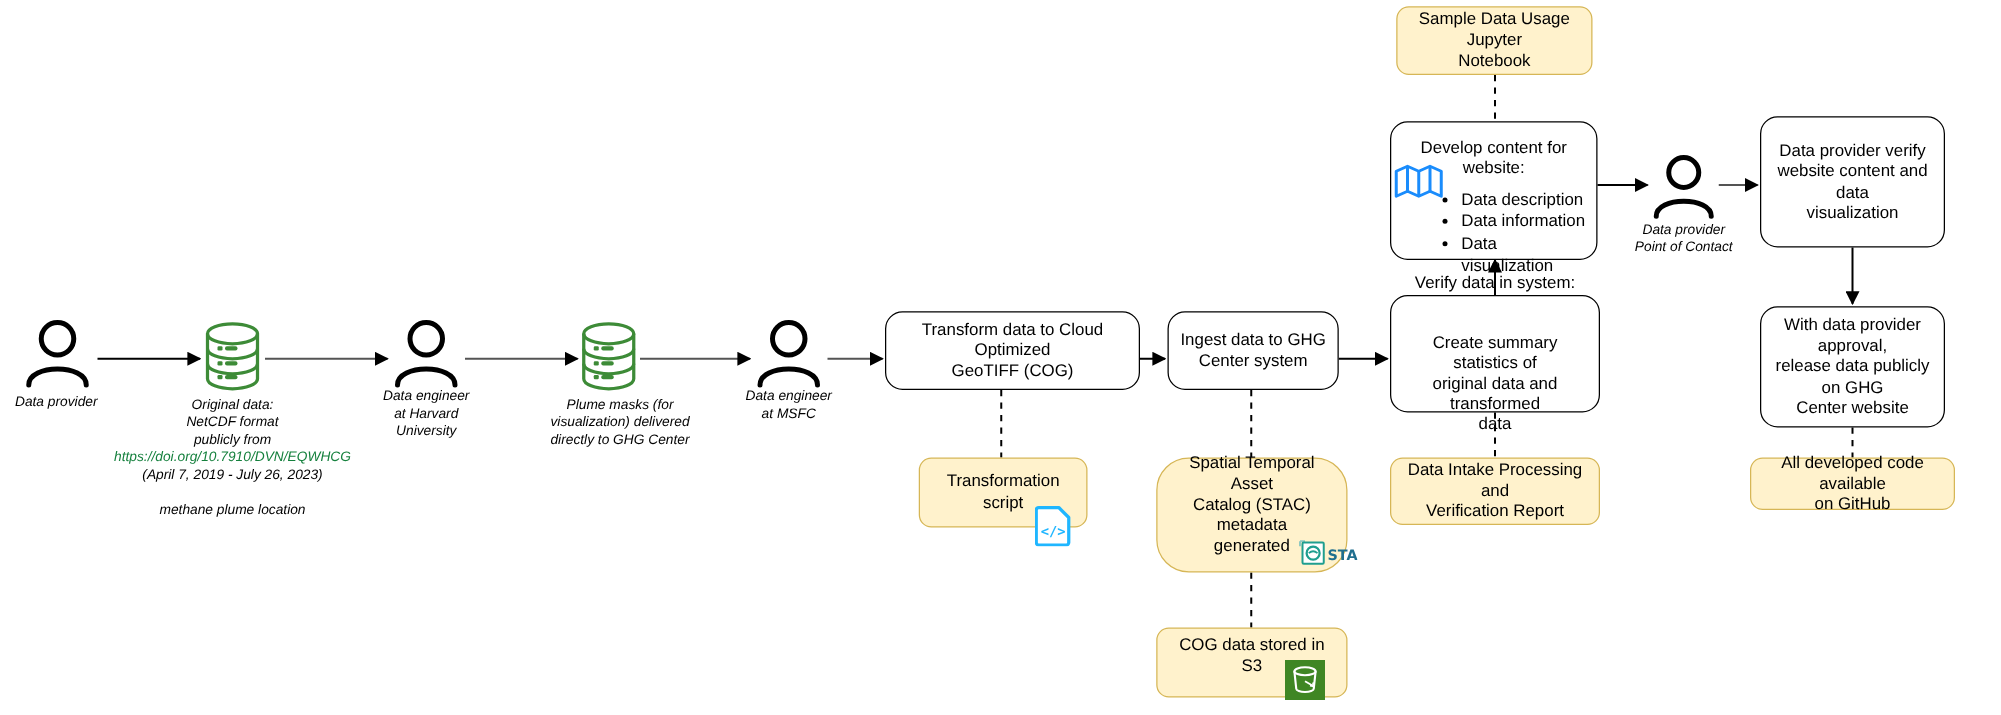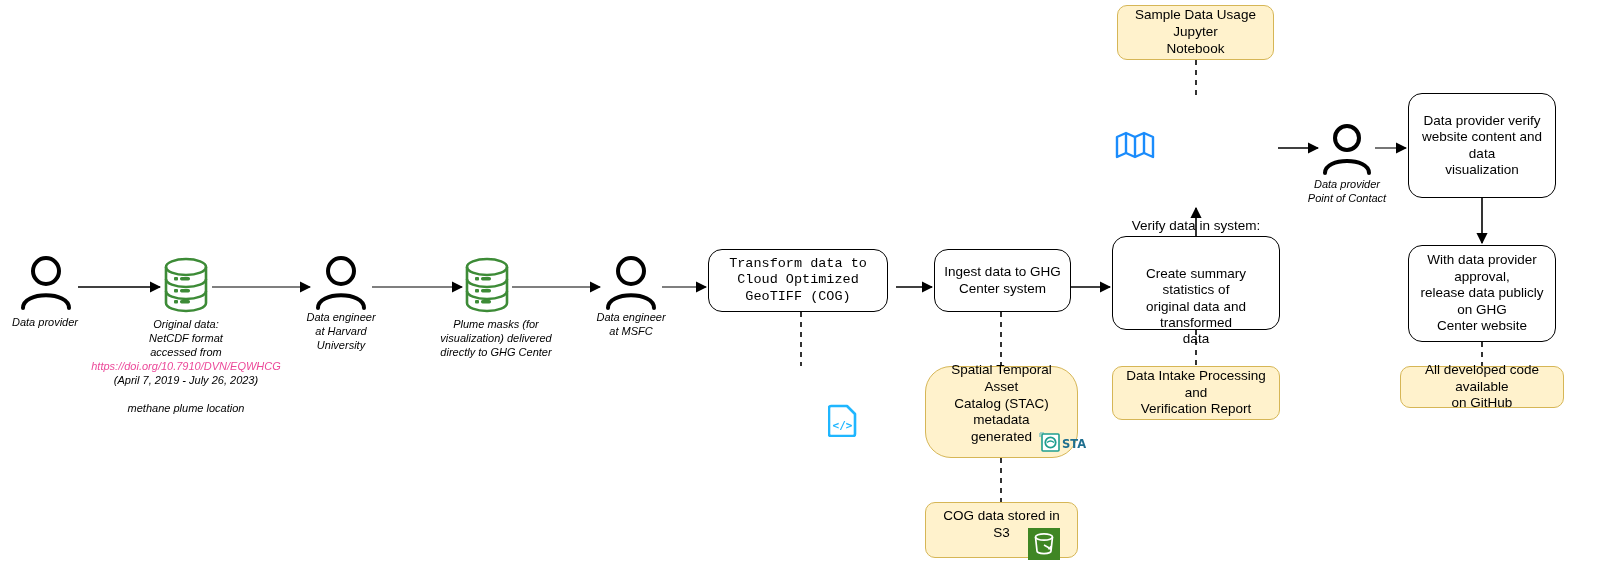--- a/index.html
+++ b/index.html
@@ -164,22 +164,22 @@
         <rect x="22" y="21" width="10" height="3.4" rx="1.6"></rect>
         <rect x="16" y="33" width="4" height="3.4" rx="1"></rect>
         <rect x="22" y="33" width="10" height="3.4" rx="1.6"></rect>
         <rect x="16" y="44" width="4" height="3.4" rx="1"></rect>
         <rect x="22" y="44" width="10" height="3.4" rx="1.6"></rect>
       </g>
     </svg>
   </div>
   <div class="caption" style="left:86px; top:318px; width:200px;">Original data:</div>
   <div class="caption" style="left:86px; top:332px; width:200px;">NetCDF format</div>
-  <div class="caption" style="left:86px; top:346px; width:200px;">accessed from</div>
-  <div class="caption link" style="left:55px; top:360px; width:262px; color:#ec4899;">https://doi.org/10.7910/DVN/EQWHCG</div>
+  <div class="caption" style="left:86px; top:346px; width:200px;">publicly from</div>
+  <div class="caption link" style="left:55px; top:360px; width:262px; color:#15803d;">https://doi.org/10.7910/DVN/EQWHCG</div>
   <div class="caption" style="left:80px; top:374px; width:212px;">(April 7, 2019 - July 26, 2023)</div>
   <div class="caption" style="left:86px; top:402px; width:200px;">methane plume location</div>
 
   <div class="icon-actor" style="left:310px; top:250px; width:62px; height:62px;">
     <svg width="62" height="62" viewBox="0 0 62 62">
       <circle cx="31" cy="21" r="13" fill="none" stroke="#000" stroke-width="4"></circle>
       <path d="M8 58 C8 41 54 41 54 58" fill="none" stroke="#000" stroke-width="4" stroke-linecap="round"></path>
     </svg>
   </div>
   <div class="caption" style="left:281px; top:311px; width:120px;">Data engineer
@@ -210,25 +210,28 @@
 
   <div class="icon-actor" style="left:600px; top:250px; width:62px; height:62px;">
     <svg width="62" height="62" viewBox="0 0 62 62">
       <circle cx="31" cy="21" r="13" fill="none" stroke="#000" stroke-width="4"></circle>
       <path d="M8 58 C8 41 54 41 54 58" fill="none" stroke="#000" stroke-width="4" stroke-linecap="round"></path>
     </svg>
   </div>
   <div class="caption" style="left:571px; top:311px; width:120px;">Data engineer
 at MSFC</div>
 
-  <div class="node box" style="left:708px; top:249px; width:180px; height:63px;font-family:Liberation Mono, monospace;">
+  <div class="node box" style="left:708px; top:249px; width:204px; height:63px;">
     <span style="white-space:pre-line;">Transform data to Cloud Optimized
 GeoTIFF (COG)</span>
   </div>
 
+  <div class="node note" style="left:735px; top:366px; width:135px; height:56px;">
+    <span style="white-space:pre-line;">Transformation script</span>
+  </div>
   <div class="badge" style="left:828px; top:403px; width:30px; height:34px;">
     <svg width="30" height="34" viewBox="0 0 30 34">
       <path d="M3 3 h16 l8 8 v20 a2 2 0 0 1 -2 2 h-22 a2 2 0 0 1 -2 -2 v-26 a2 2 0 0 1 2 -2 z" fill="#ffffff" stroke="#1fb6ff" stroke-width="2.6" stroke-linejoin="round"></path>
       <text x="14.5" y="26" font-family="DejaVu Sans Mono, monospace" font-size="11" fill="#1fb6ff" text-anchor="middle" font-weight="bold">&lt;/&gt;</text>
     </svg>
   </div>
 
   <div class="node box" style="left:934px; top:249px; width:137px; height:63px;">
     <span style="white-space:pre-line;">Ingest data to GHG
 Center system</span>
@@ -270,20 +273,28 @@
 original data and transformed
 data</div>
     </div>
   </div>
 
   <div class="node note" style="left:1112px; top:366px; width:168px; height:54px;">
     <span style="white-space:pre-line;">Data Intake Processing and
 Verification Report</span>
   </div>
 
+  <div class="node box" style="left:1112px; top:97px; width:166px; height:111px; display:block;">
+    <div style="text-align:center; margin-top:8px;">Develop content for website:</div>
+    <ul class="bullets" style="margin-top:8px; margin-left:30px;">
+      <li>Data description</li>
+      <li>Data information</li>
+      <li>Data visualization</li>
+    </ul>
+  </div>
   <div class="badge" style="left:1114px; top:128px; width:42px; height:36px;">
     <svg width="42" height="36" viewBox="0 0 42 36">
       <g fill="none" stroke="#1a8cfc" stroke-width="2.4" stroke-linejoin="round">
         <path d="M3 9 L12 5 L21 9 L30 5 L39 9 L39 29 L30 25 L21 29 L12 25 L3 29 Z"></path>
         <path d="M12 5 L12 25"></path>
         <path d="M21 9 L21 29"></path>
         <path d="M30 5 L30 25"></path>
       </g>
     </svg>
   </div>

